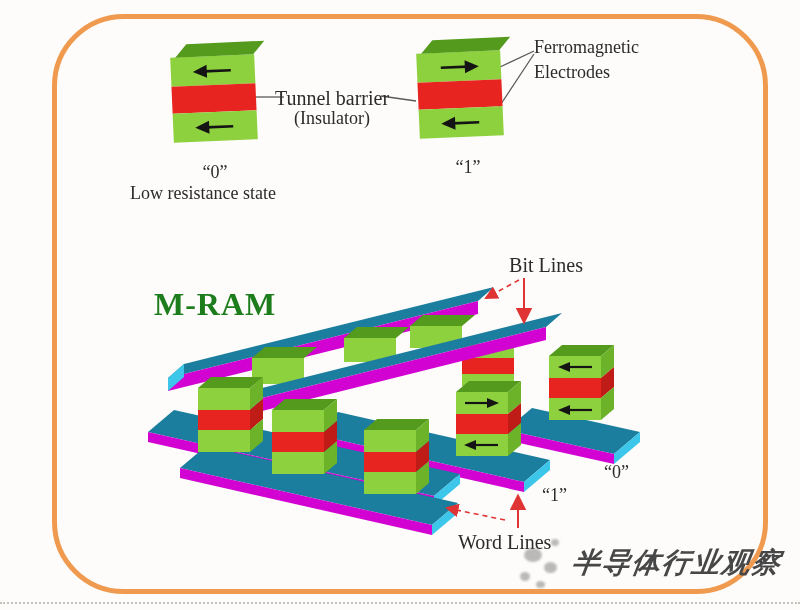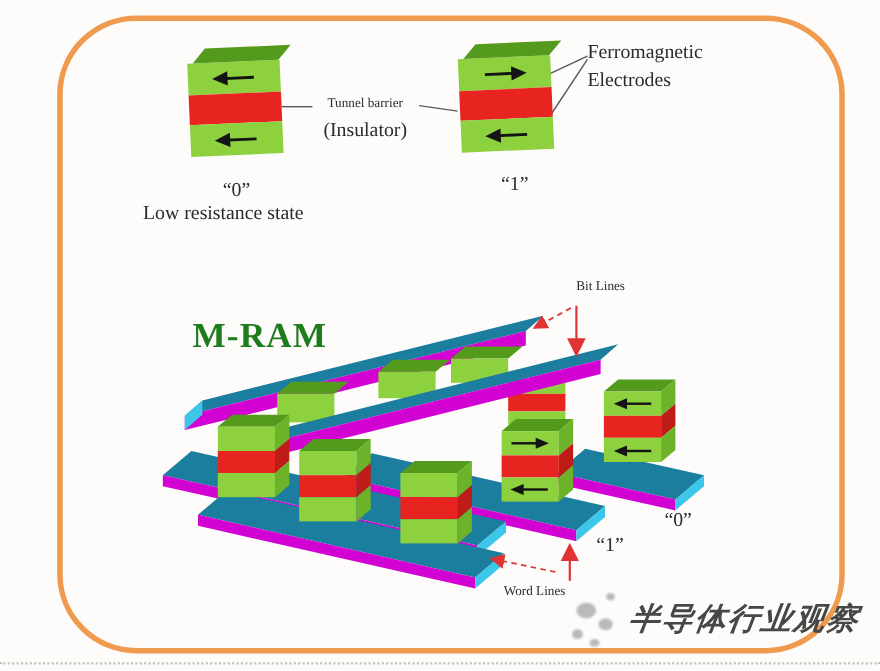--- a/index.html
+++ b/index.html
@@ -19,21 +19,21 @@
   .cube-top{position:absolute;top:-13px;left:5px;width:78px;height:13px;background:var(--greenTop);
             transform-origin:0 100%;transform:skewX(-42deg);}
   .cube-layer{width:84px;display:flex;align-items:center;justify-content:center;}
   .lay-g{height:29px;background:var(--green);}
   .lay-r{height:27px;background:var(--red);}
   
   .cap{position:absolute;z-index:2;line-height:1.25;}
   .center{text-align:center;}
   #mram{font-size:32px;font-weight:bold;color:var(--mramGreen);letter-spacing:1px;}
   .small{font-size:18px;}
-  .mid{font-size:12px;}
+  .mid{font-size:20px;}
   #watermark-text{font-size:28px;font-weight:bold;font-style:italic;color:var(--wmGray);
      transform:skewX(-8deg);z-index:6;font-family:"DejaVu Sans","Liberation Sans",sans-serif;letter-spacing:2px;}
   .blob{position:absolute;background:#6a6a6a;border-radius:50%;opacity:.45;filter:blur(1px);z-index:6;}
   
   #scene{position:absolute;left:0;top:0;z-index:1;}
   .f-teal{fill:var(--teal);} .f-mag{fill:var(--magenta);}
   .f-cyan{fill:var(--cyan);} .f-green{fill:var(--green);} .f-gtop{fill:var(--greenTop);}
   .f-gside{fill:var(--greenSide);} .f-red{fill:var(--red);} .f-rside{fill:var(--redSide);}
   .gline{stroke:var(--lineGray);stroke-width:1.3;fill:none;}
   .rline{stroke:var(--arrowRed);stroke-width:2;fill:none;}
@@ -217,21 +217,21 @@
   <div class="cap center small" style="left:272px;top:107px;width:120px;">(Insulator)</div>
 
   <div class="cap small" style="left:534px;top:36px;">Ferromagnetic</div>
   <div class="cap small" style="left:534px;top:61px;">Electrodes</div>
 
   <div class="cap center small" style="left:165px;top:161px;width:100px;">“0”</div>
   <div class="cap center small" style="left:120px;top:182px;width:166px;">Low resistance state</div>
 
   <div class="cap center small" style="left:418px;top:156px;width:100px;">“1”</div>
 
-  <div class="cap" id="mram" style="left:154px;top:284px;margin-left:21px;">M-RAM</div>
+  <div class="cap" id="mram" style="left:154px;top:284px;">M-RAM</div>
 
   <div class="cap center mid" style="left:496px;top:253px;width:100px;">Bit Lines</div>
   <div class="cap mid" style="left:458px;top:530px;">Word Lines</div>
 
   <div class="cap small" style="left:542px;top:484px;">“1”</div>
   <div class="cap small" style="left:604px;top:461px;">“0”</div>
 
   <div class="blob" style="left:524px;top:548px;width:18px;height:14px;"></div>
   <div class="blob" style="left:544px;top:562px;width:13px;height:11px;"></div>
   <div class="blob" style="left:520px;top:572px;width:10px;height:9px;"></div>

